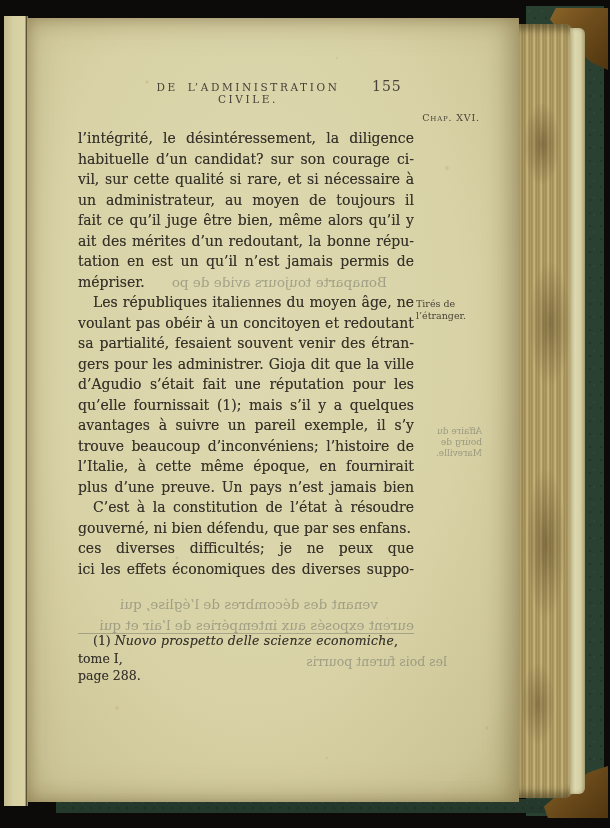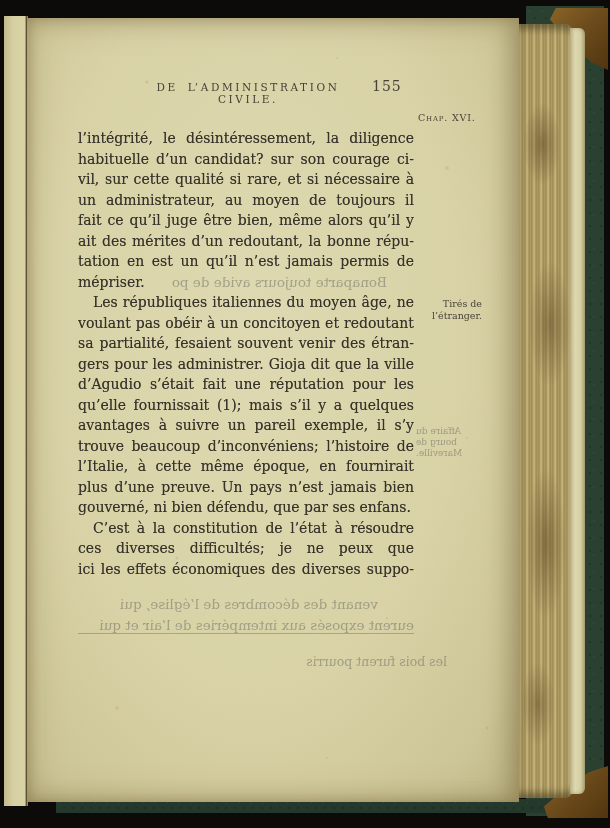--- a/index.html
+++ b/index.html
@@ -95,23 +95,23 @@
   }
   .header .spacer{flex:0 0 46px;}
   .header .title{
     flex:1;text-align:center;
     font-size:10.5px;letter-spacing:2.6px;word-spacing:4px;
   }
   .header .pagenum{flex:0 0 46px;text-align:left;font-size:14px;letter-spacing:1px;}
   
   .margin-note{
     position:absolute;left:389px;width:66px;
-    font-size:9.5px;line-height:11.5px;text-align:right;color:#4a443a;
-  }
-  .note-chap{top:94px;font-variant:small-caps;letter-spacing:.8px;text-align:left;padding-left:2px;}
+    font-size:9.5px;line-height:11.5px;text-align:left;color:#4a443a;
+  }
+  .note-chap{top:94px;font-variant:small-caps;letter-spacing:.8px;text-align:center;padding-left:2px;}
   .note-tires{top:280px;}
   .note-bleed{
     top:408px;color:rgba(96,100,92,.5);transform:scaleX(-1);
     filter:blur(.4px);font-size:9px;line-height:11px;
   }
   
   .body-text{
     position:absolute;left:51px;top:98px;width:336px;
     font-size:14px;color:#36322a;
     text-shadow:0 0 .5px rgba(54,50,42,.55);
@@ -183,20 +183,24 @@
       <div class="line indent">Les républiques italiennes du moyen âge, ne</div>
       <div class="line">voulant pas obéir à un concitoyen et redoutant</div>
       <div class="line">sa partialité, fesaient souvent venir des étran-</div>
       <div class="line">gers pour les administrer. Gioja dit que la ville</div>
       <div class="line">d’Agudio s’était fait une réputation pour les</div>
       <div class="line">qu’elle fournissait (1); mais s’il y a quelques</div>
       <div class="line">avantages à suivre un pareil exemple, il s’y</div>
       <div class="line">trouve beaucoup d’inconvéniens; l’histoire de</div>
       <div class="line">l’Italie, à cette même époque, en fournirait</div>
       <div class="line">plus d’une preuve. Un pays n’est jamais bien</div>
+      <div class="line indent">C’est à la constitution de l’état à résoudre</div>
       <div class="line last">gouverné, ni bien défendu, que par ses enfans.</div>
-      <div class="line indent">C’est à la constitution de l’état à résoudre</div>
       <div class="line">ces diverses difficultés; je ne peux que montrer</div>
       <div class="line">ici les effets économiques des diverses suppo-</div>
     </div>
 
+  <div class="footnote">
+    <div class="fn-line1"><span>(1)</span> <i>Nuovo prospetto delle scienze economiche</i><span>, tome I,</span></div>
+    <div class="fn-line2">page 288.</div>
+  </div>
 
 </div>
 
 </body></html>

